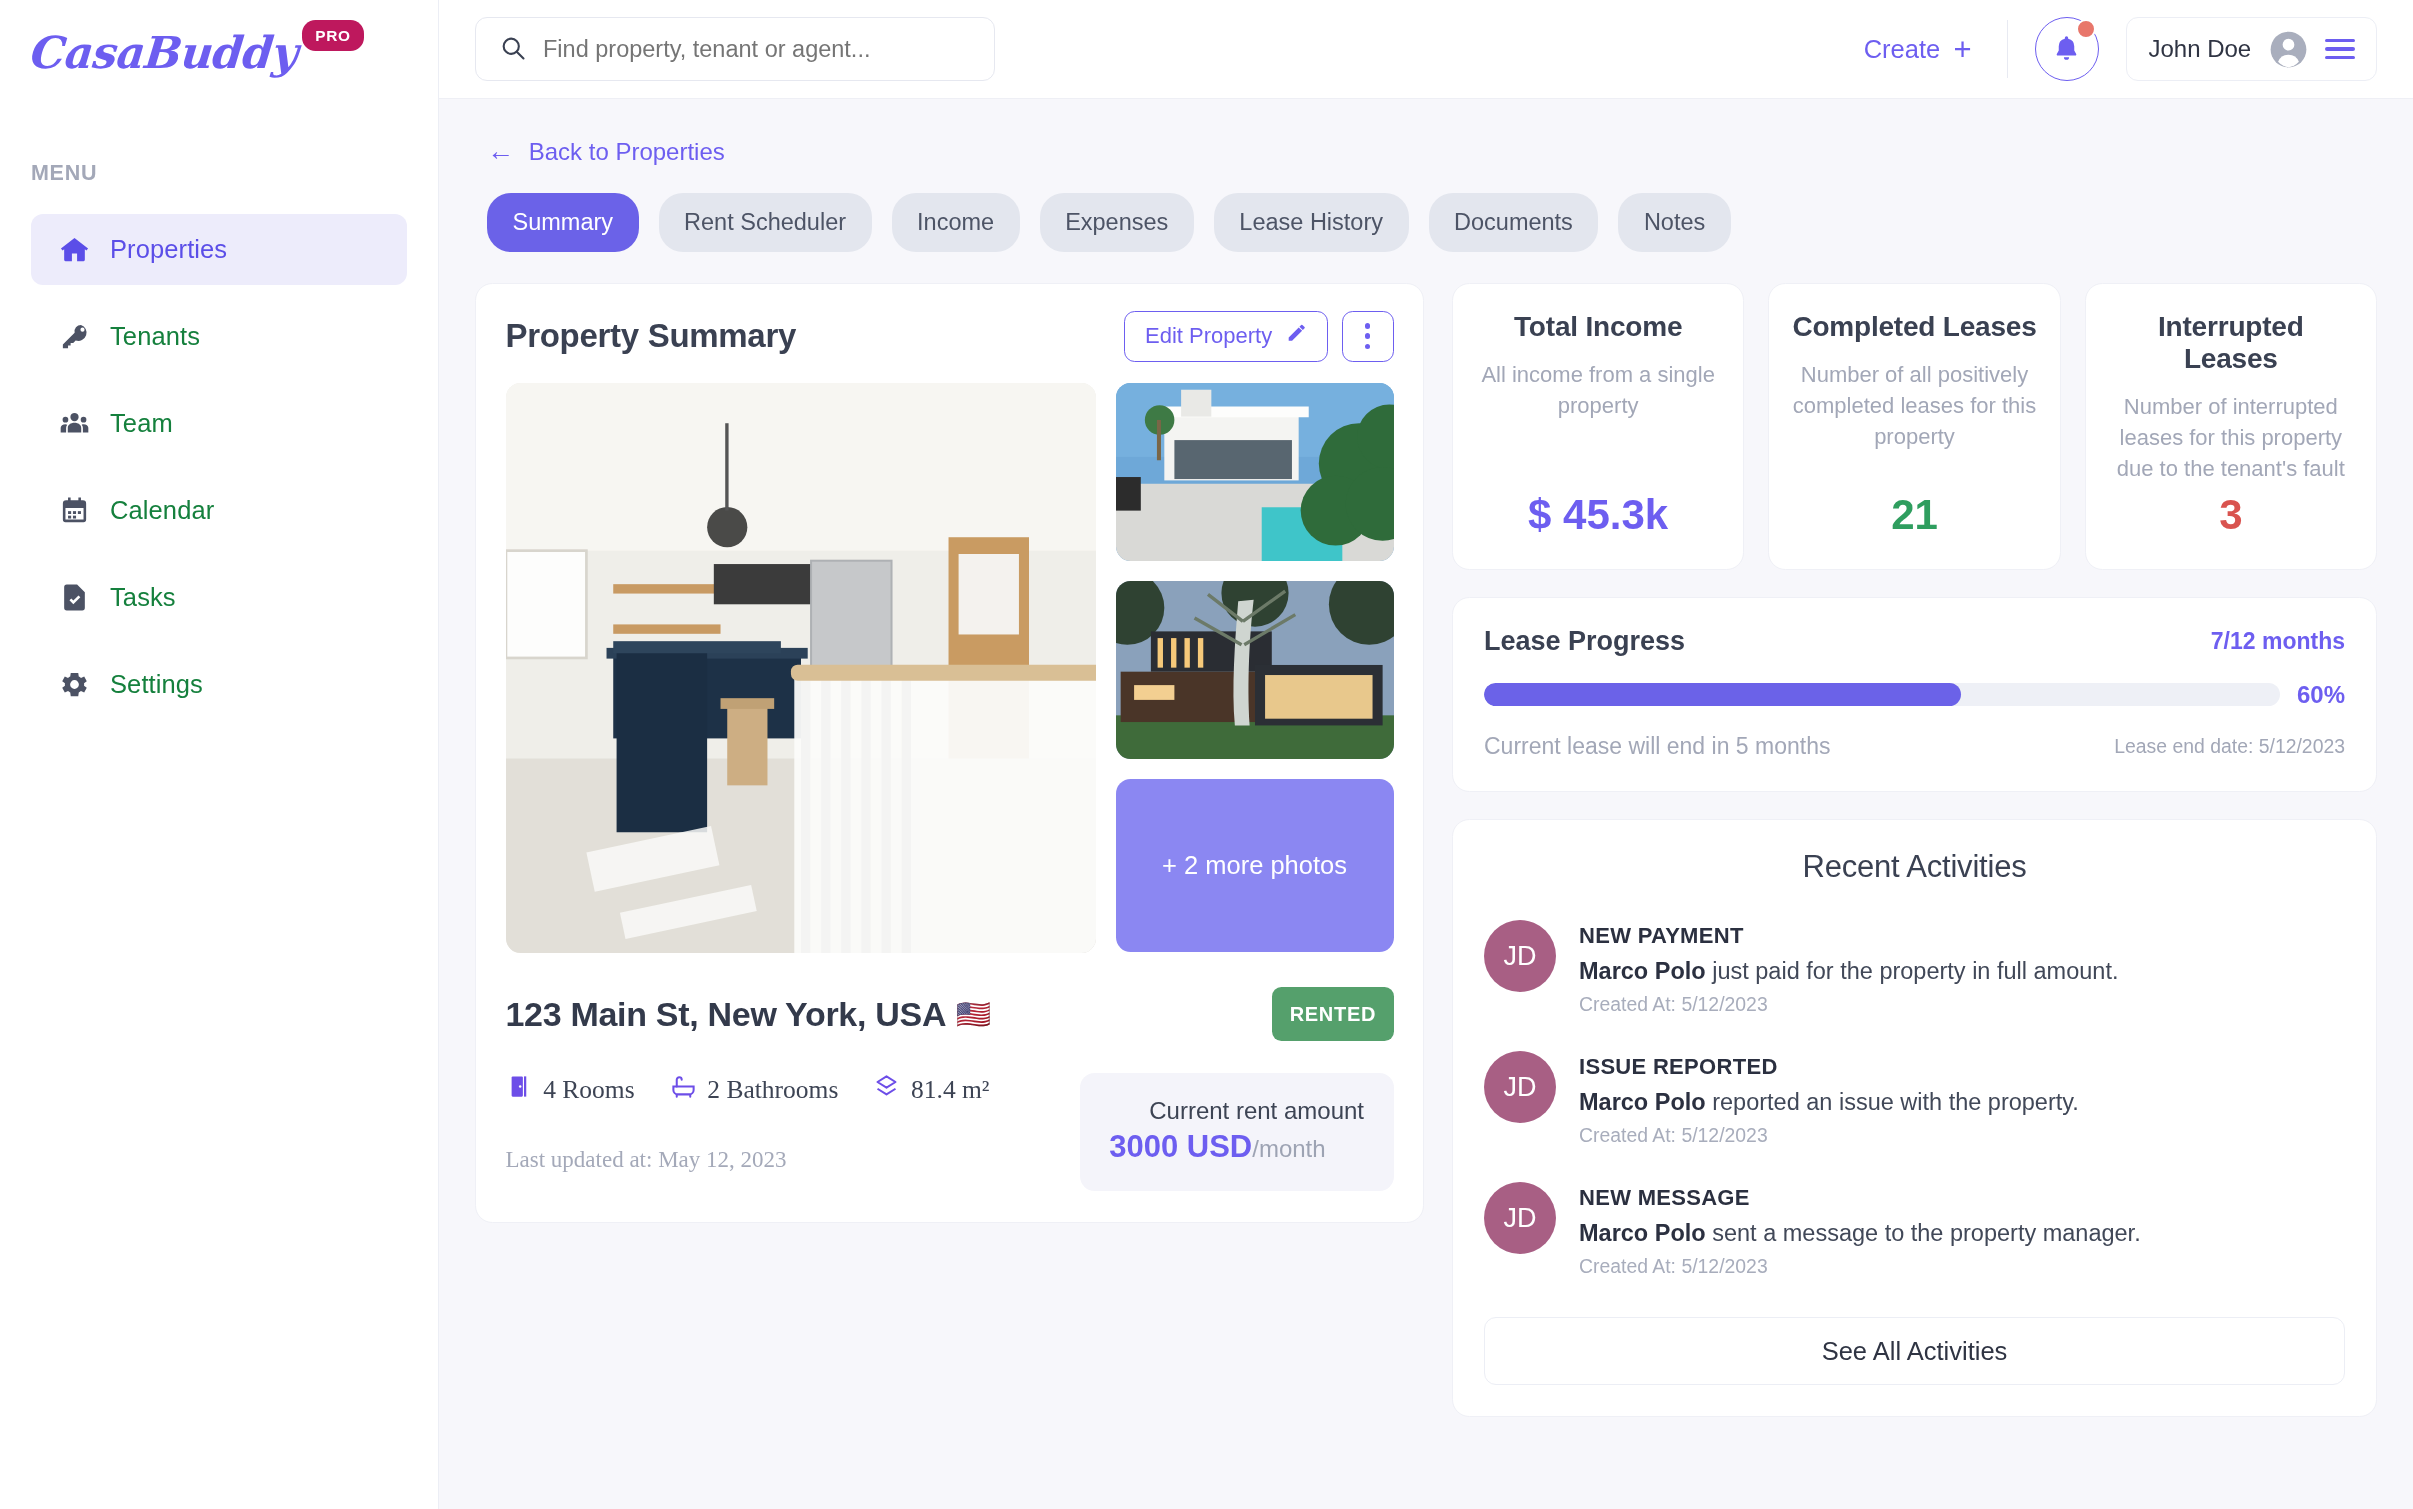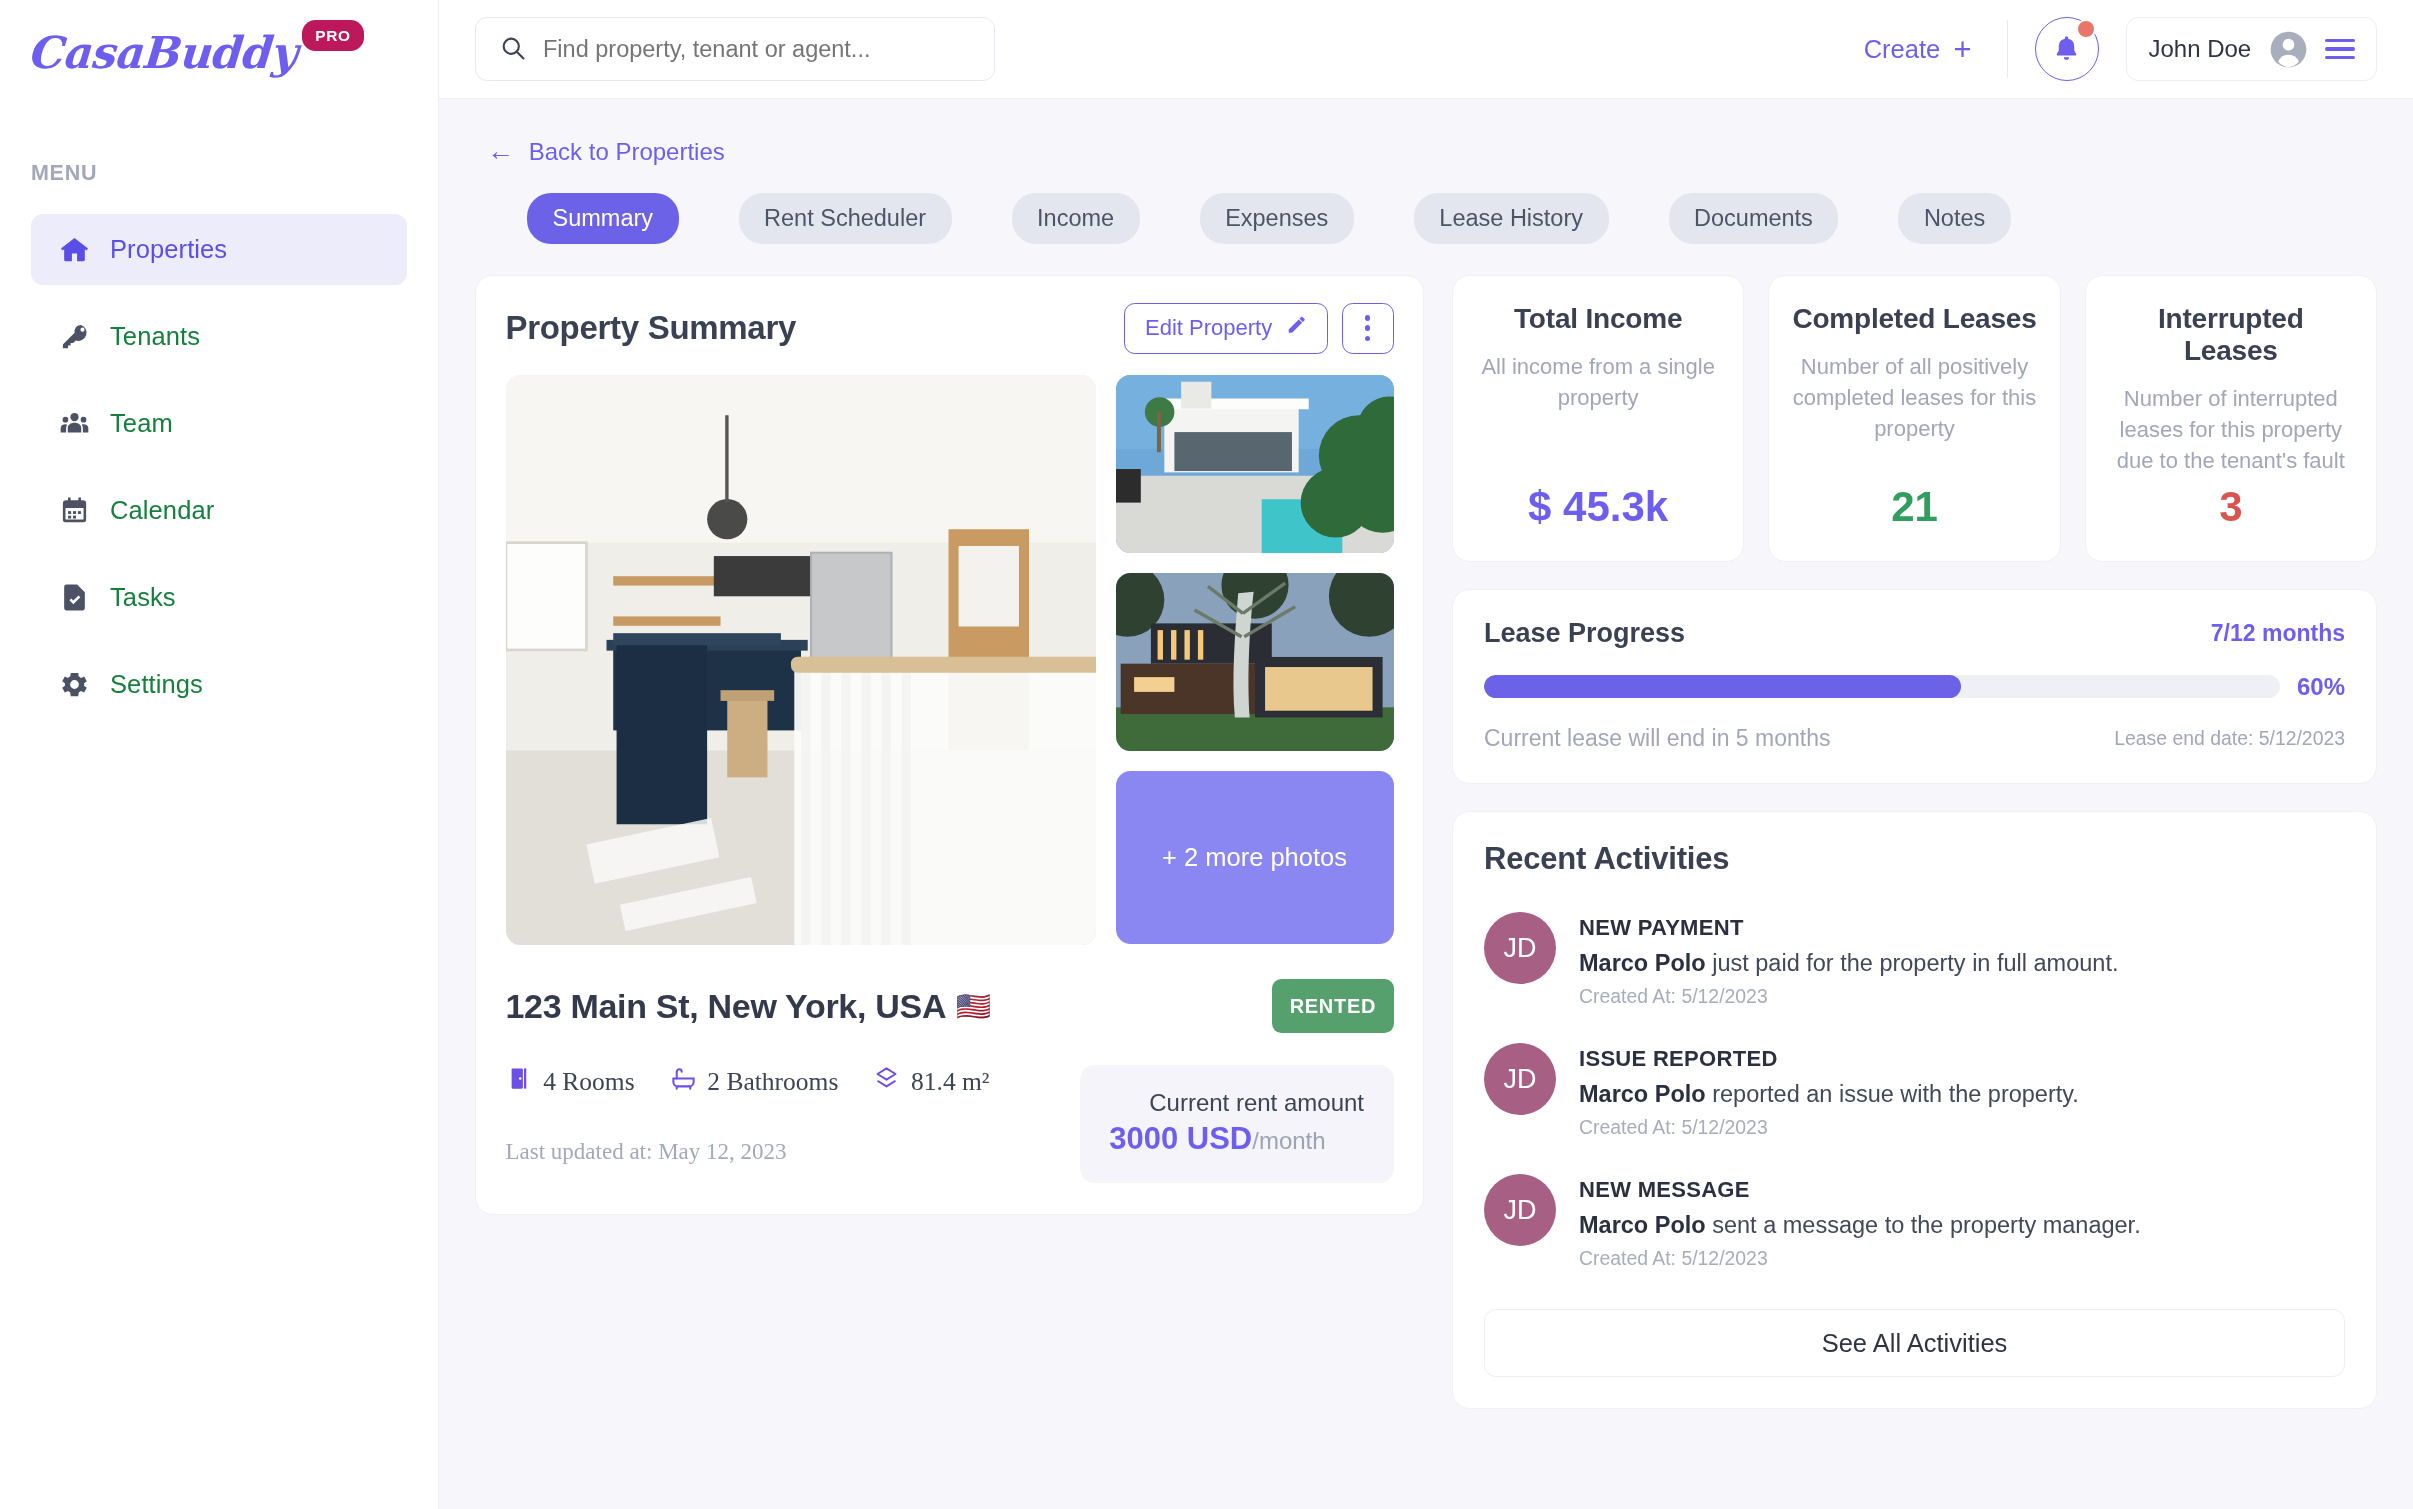--- a/index.html
+++ b/index.html
@@ -120,23 +120,23 @@
     display:flex; align-items:center; gap:14.7px;
     color:#6d5ef0; font-size:24px; cursor:pointer;
     margin:14.7px 0 0 12px;
   }
   .back-arrow { font-size:27px; line-height:1; }
 
   .tabs { display:flex; gap:20px; margin:27px 0 0 12px; }
   .tab {
     background:#e3e6ee; color:#4d5466;
     font-size:23.5px; border-radius:24px;
-    padding:0 25.5px; height:51px;
+    padding:0 25.5px; height:59px;
     display:flex; align-items:center; justify-content:center;
-    cursor:pointer; white-space:nowrap;margin-left:40px;
+    cursor:pointer; white-space:nowrap;
   }
   .tab.active { background:#6b62e8; color:#fff; }
 
   .grid { display:flex; gap:28px; margin-top:31px; align-items:flex-start; }
 
   
   .card {
     background:#fff; border:1.3px solid #eff0f6;
     border-radius:17.4px;
   }
@@ -216,21 +216,21 @@
   .pc-months { margin-left:auto; font-size:23px; color:#6d5ef0; font-weight:600; }
   .pc-bar-row { display:flex; align-items:center; gap:17.4px; margin-top:24px; }
   .pc-track { flex:1; height:23px; background:#eef0f6; border-radius:12px; overflow:hidden; }
   .pc-fill { height:100%; background:#6b62e8; border-radius:12px; }
   .pc-pct { font-size:24px; color:#6d5ef0; font-weight:600; }
   .pc-foot { display:flex; align-items:center; margin-top:24px; }
   .pc-note { font-size:23px; color:#a2a7b7; }
   .pc-end { margin-left:auto; font-size:19.4px; color:#a2a7b7; }
 
   .activities-card { padding:29.5px 31px 31px 31px; }
-  .act-title { font-size:31px; font-weight:700; color:#3a4152; letter-spacing:-0.2px; }
+  .act-title { font-size:31px; font-weight:400; color:#3a4152; letter-spacing:-0.2px;text-align:center; }
   .act-item { display:flex; gap:23px; margin-top:35px; align-items:flex-start; }
   .act-avatar {
     width:72px; height:72px; flex:0 0 72px;
     border-radius:50%; background:#a85f84;
     color:#fff; font-size:27px;
     display:flex; align-items:center; justify-content:center;
   }
   .act-body { padding-top:2.7px; }
   .act-kind { font-size:22px; font-weight:700; color:#2b3040; letter-spacing:0.3px; }
   .act-text { font-size:23.5px; color:#414858; margin-top:8.7px; }

